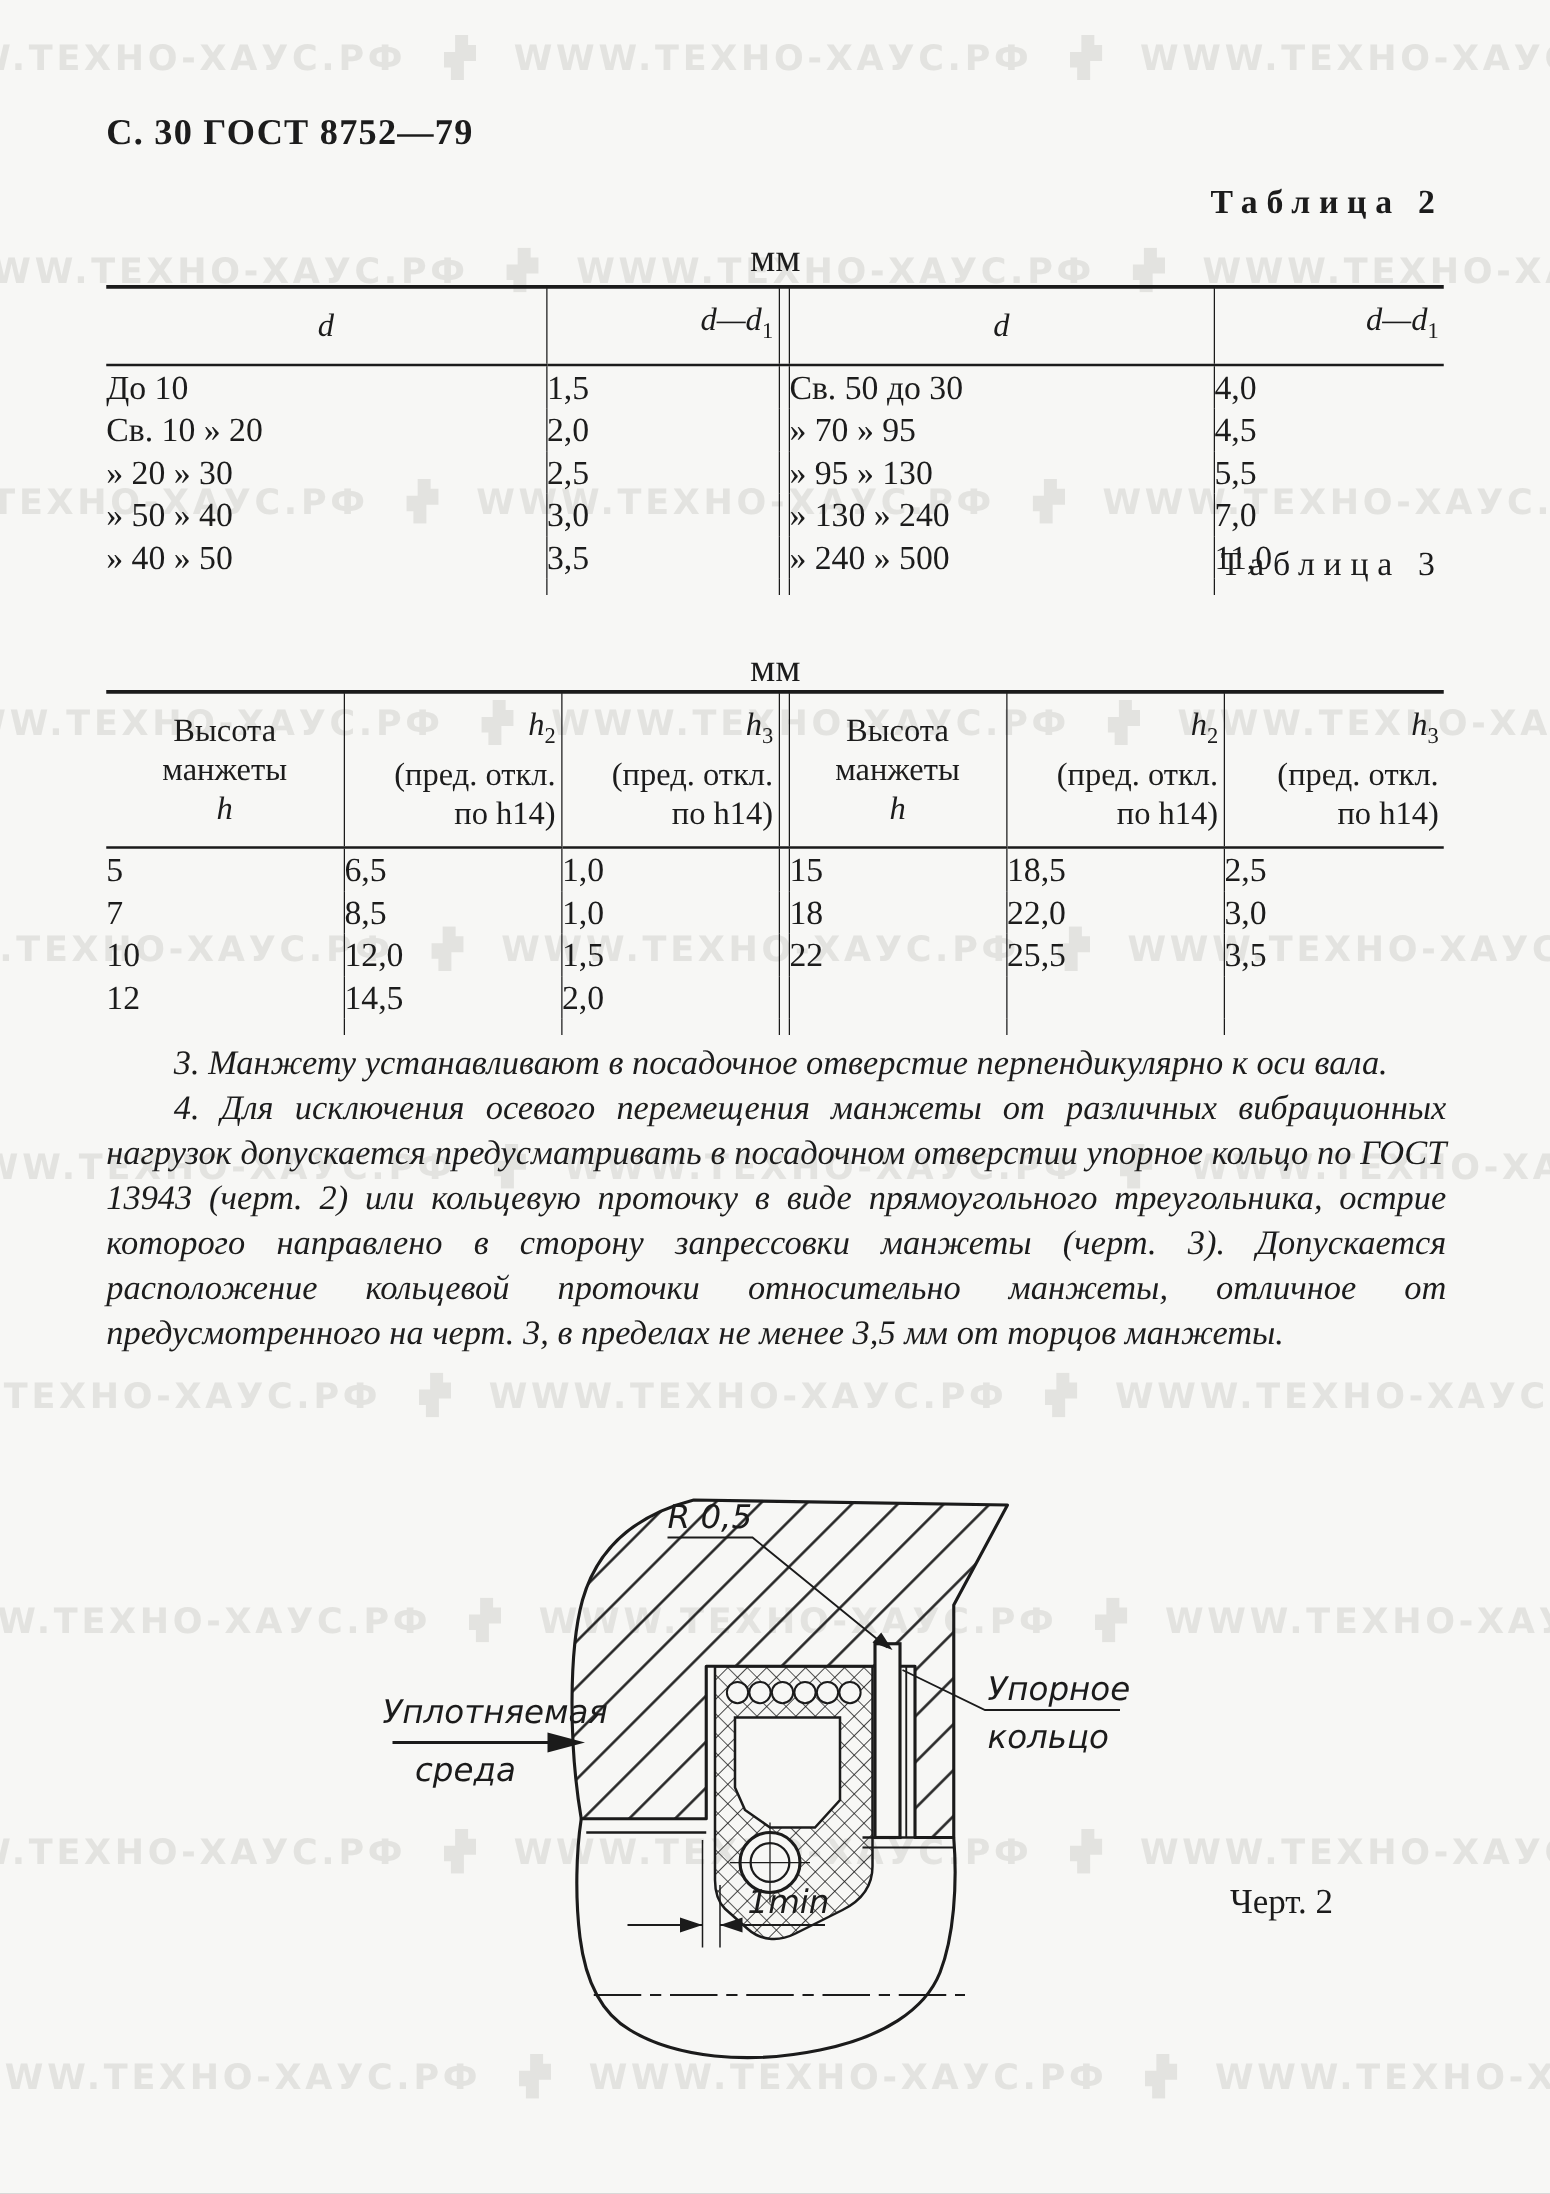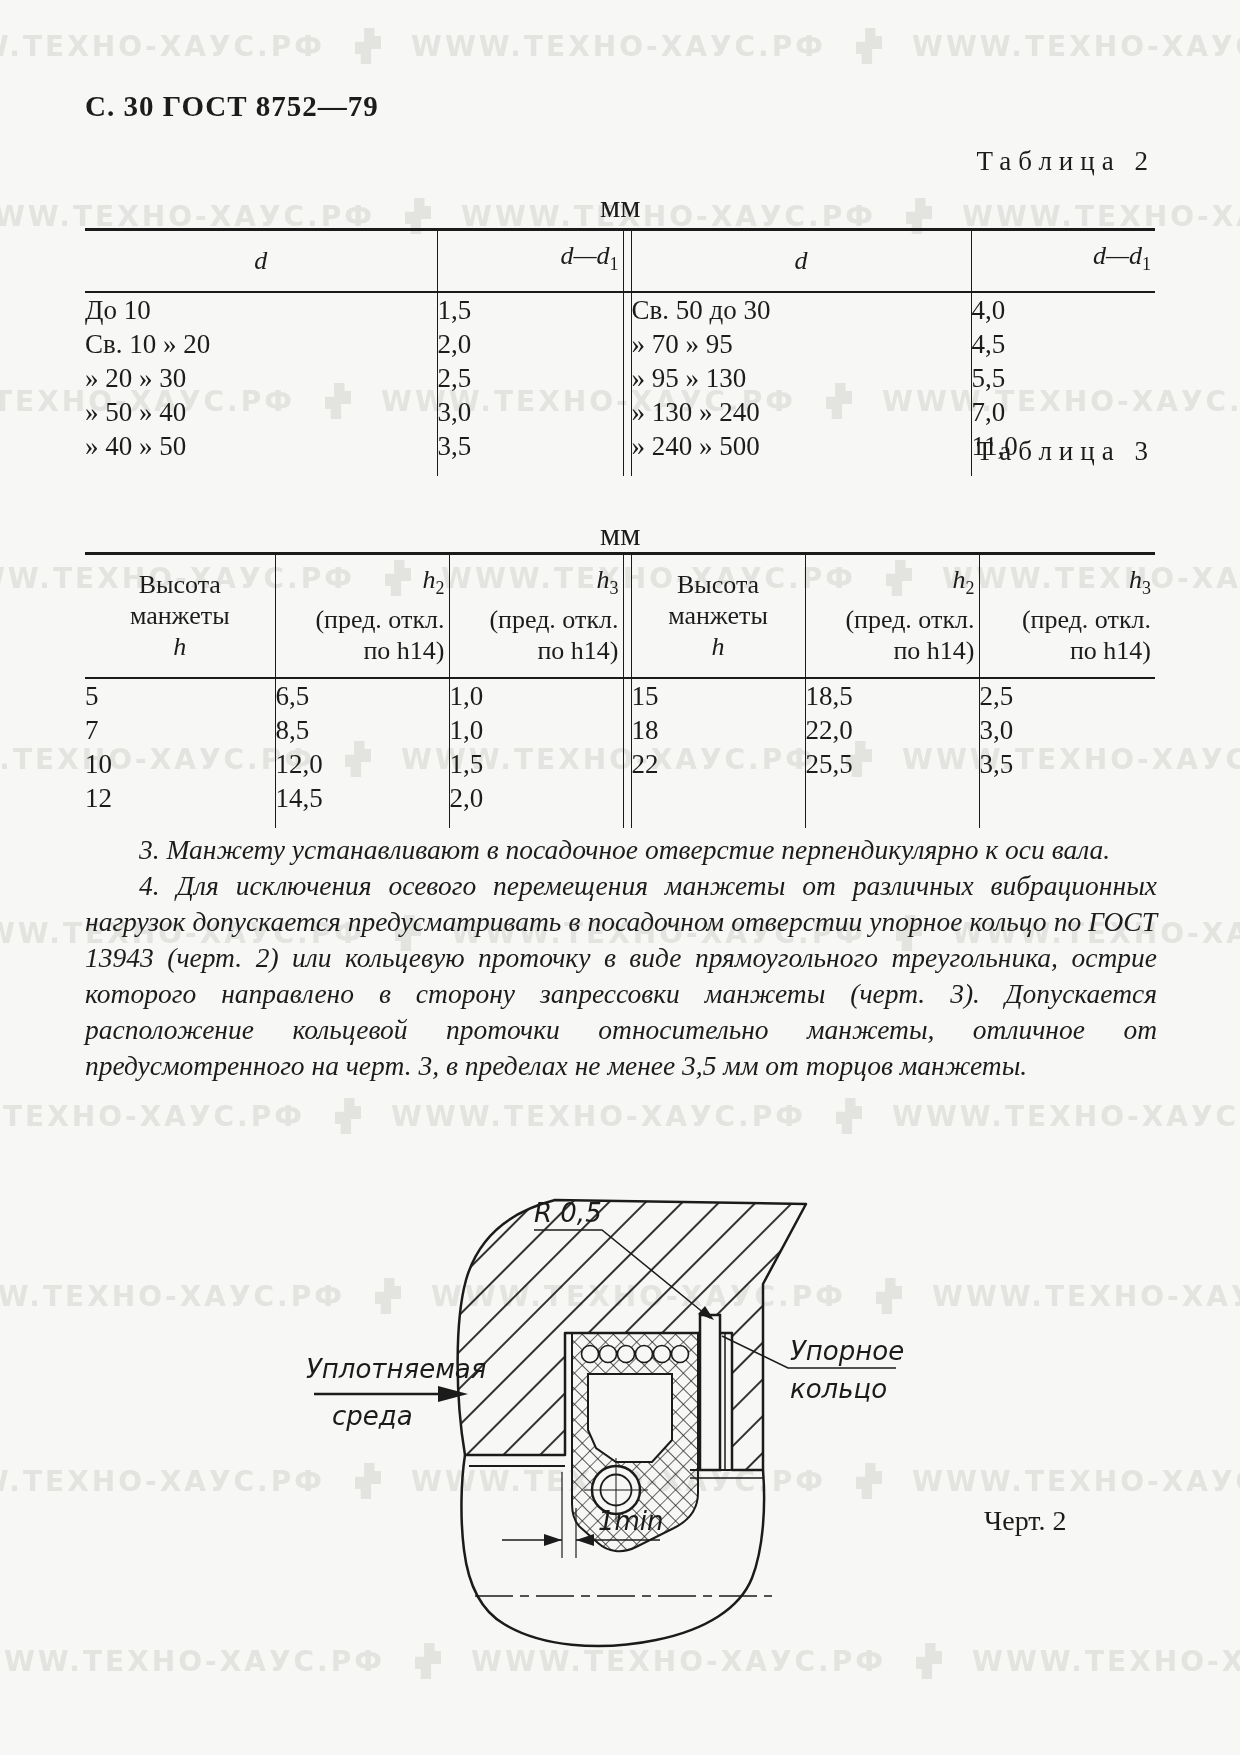--- a/index.html
+++ b/index.html
@@ -44,21 +44,21 @@
     padding:9px 4px 11px;text-align:center;vertical-align:middle;
   }
   table.gost td.cell{text-align:left;height:34px;padding:0;line-height:34px;}
   table.gost .bl{border-left:1.5px solid #1b1b1b;text-align:right;}
   table.gost .gap{border-left:1.5px solid #1b1b1b;border-right:1.5px solid #1b1b1b;padding:0;}
   table.gost tr.tail td{height:13px;}
   table.gost i{font-style:italic;}
   table.gost sub{font-size:18px;}
   #table2{left:85px;top:228px;}
   #table3{left:85px;top:552px;}
-  #t2-caption{top:146px;}
+  #t2-caption{top:146px;font-weight:bold;}
   #t3-caption{top:436px;}
   #t2-mm{top:188px;}
   #t3-mm{top:516px;}
   
   #paragraphs{left:85px;top:832px;width:1072px;font-style:italic;}
   #paragraphs p{
     margin:0;font-size:27.5px;line-height:36px;
     text-indent:54px;text-align:justify;
   }
   

